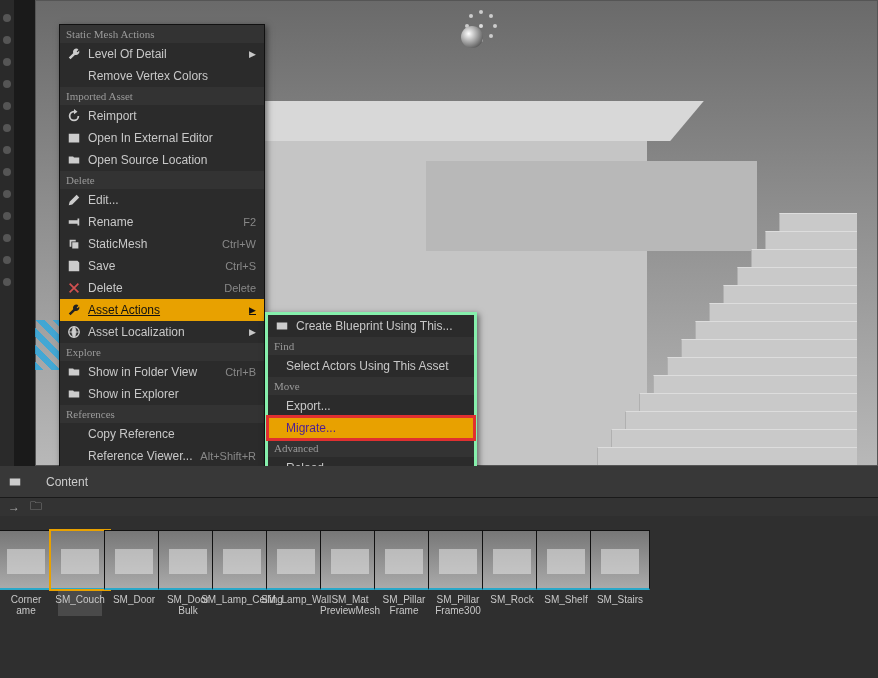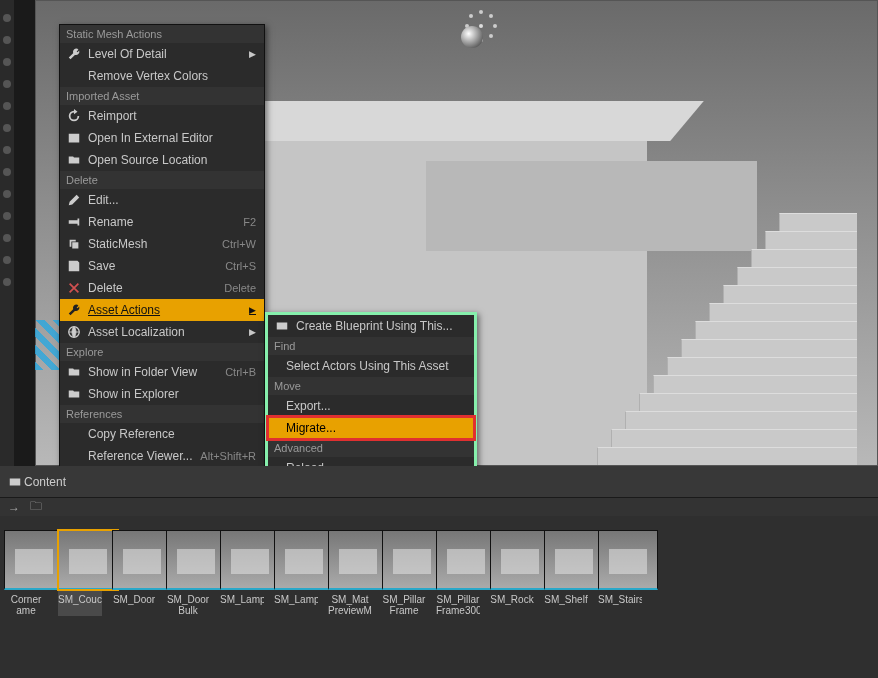--- a/index.html
+++ b/index.html
@@ -18,47 +18,47 @@
 .platform { position:absolute; left:0; right:230px; top:20px; bottom:0; background:#c5c5c5; }
 .platform::before{content:"";position:absolute;left:30px;top:-20px;right:-40px;height:40px;background:#d8d8d8;transform:skewX(-40deg);}
 .platform2 { position:absolute; left:260px; right:120px; top:60px; height:90px; background:#b8b8b8; }
 
 
 .leftrail { position:absolute; left:0; top:0; width:14px; height:466px; background:#2a2a2a; }
 .leftrail span { display:block; width:8px; height:8px; margin:14px auto; border-radius:50%; background:#555; }
 
 
 .menu { position:absolute; left:59px; top:24px; width:206px; background:#2b2b2b; border:1px solid #111; font-size:12px; color:#c8c8c8; box-shadow:2px 2px 6px rgba(0,0,0,.5); }
-.section-label { padding:3px 6px; color:#9a9a9a; font-size:11px; background:#333; }
+.section-label { padding:3px 6px; color:#9a9a9a; font-size:11px; background:#333;font-family:Liberation Serif, serif; }
 .item { display:flex; align-items:center; height:22px; padding:0 8px 0 6px; cursor:default; }
 .item.hl { background:#e8a100; color:#111;text-decoration:underline; }
 .item .ico { width:16px; height:16px; margin-right:6px; display:flex; align-items:center; justify-content:center; font-size:11px; }
 .item .txt { flex:1; white-space:nowrap; overflow:hidden; }
 .item .short { color:#888; font-size:11px; }
 .item .arrow { margin-left:6px; font-size:9px; }
 .sep { height:1px; background:#444; }
 
 
 .submenu { position:absolute; left:265px; top:312px; width:212px; background:#2b2b2b; border:3px solid #86efac; font-size:12px; color:#c8c8c8; box-shadow:2px 2px 6px rgba(0,0,0,.5); }
 .submenu .item { padding-left:18px; }
 .submenu .item.with-ico{padding-left:6px;}
-.submenu .item.redbox { background:#e8a100; color:#000000; outline:3px solid #e03030; outline-offset:-1px; }
+.submenu .item.redbox { background:#e8a100; color:#4c1d95; outline:3px solid #e03030; outline-offset:-1px; }
 
 
 .tooltip { position:absolute; left:370px; top:592px; background:#f7f7f7; color:#222; font-size:11.5px; padding:4px 10px; border:1px solid #333; box-shadow:1px 1px 3px rgba(0,0,0,.4); white-space:nowrap; }
 
 
 .browser { position:absolute; left:0; right:0; top:466px; bottom:0; background:#2f2f2f; }
-.browser-top { height:32px; display:flex; align-items:center; padding:0 8px; gap:2px; border-bottom:1px solid #1a1a1a; background:#383838; }
+.browser-top { height:32px; display:flex; align-items:center; padding:0 8px; gap:24px; border-bottom:1px solid #1a1a1a; background:#383838; }
 .browser-top .icosm { width:14px; height:14px; display:inline-flex; align-items:center; justify-content:center; color:#ccc; font-size:11px; }
 .browser-top .lbl { color:#ccc; font-size:12px; }
 .toolbar { height:18px; background:#333; display:flex; align-items:center; padding:0 8px; gap:10px; font-size:11px; color:#aaa; }
 .toolbar .tico{font-size:12px;}
 .thumbs { position:absolute; left:0; right:0; top:58px; bottom:0; display:flex; align-items:flex-start; padding:6px 4px; gap:10px; overflow:hidden; }
-.thumb { width:44px; display:flex; flex-direction:column; }
+.thumb { width:44px; display:flex; flex-direction:column; align-items:center; }
 .thumb .pic { width:60px; height:60px; background:linear-gradient(180deg,#777,#aaa); border:1px solid #111; border-bottom:2px solid #2aa8c9; position:relative; }
 .thumb.sel .pic { outline:2px solid #e8a100; outline-offset:-1px; }
 .thumb.sel { background:#4a4a4a; }
 .thumb .pic::after{content:"";position:absolute;left:10px;right:10px;top:18px;bottom:14px;background:#ddd;opacity:.6;}
 .thumb .cap { font-size:10px; color:#c8c8c8; text-align:center; margin-top:4px; line-height:11px; height:22px; overflow:hidden; }
 
 
 .ico svg, .icosm svg { width:14px; height:14px; }
 .ico path, .icosm path { fill:#ccc; }
 .item.hl .ico path { fill:#222; }

